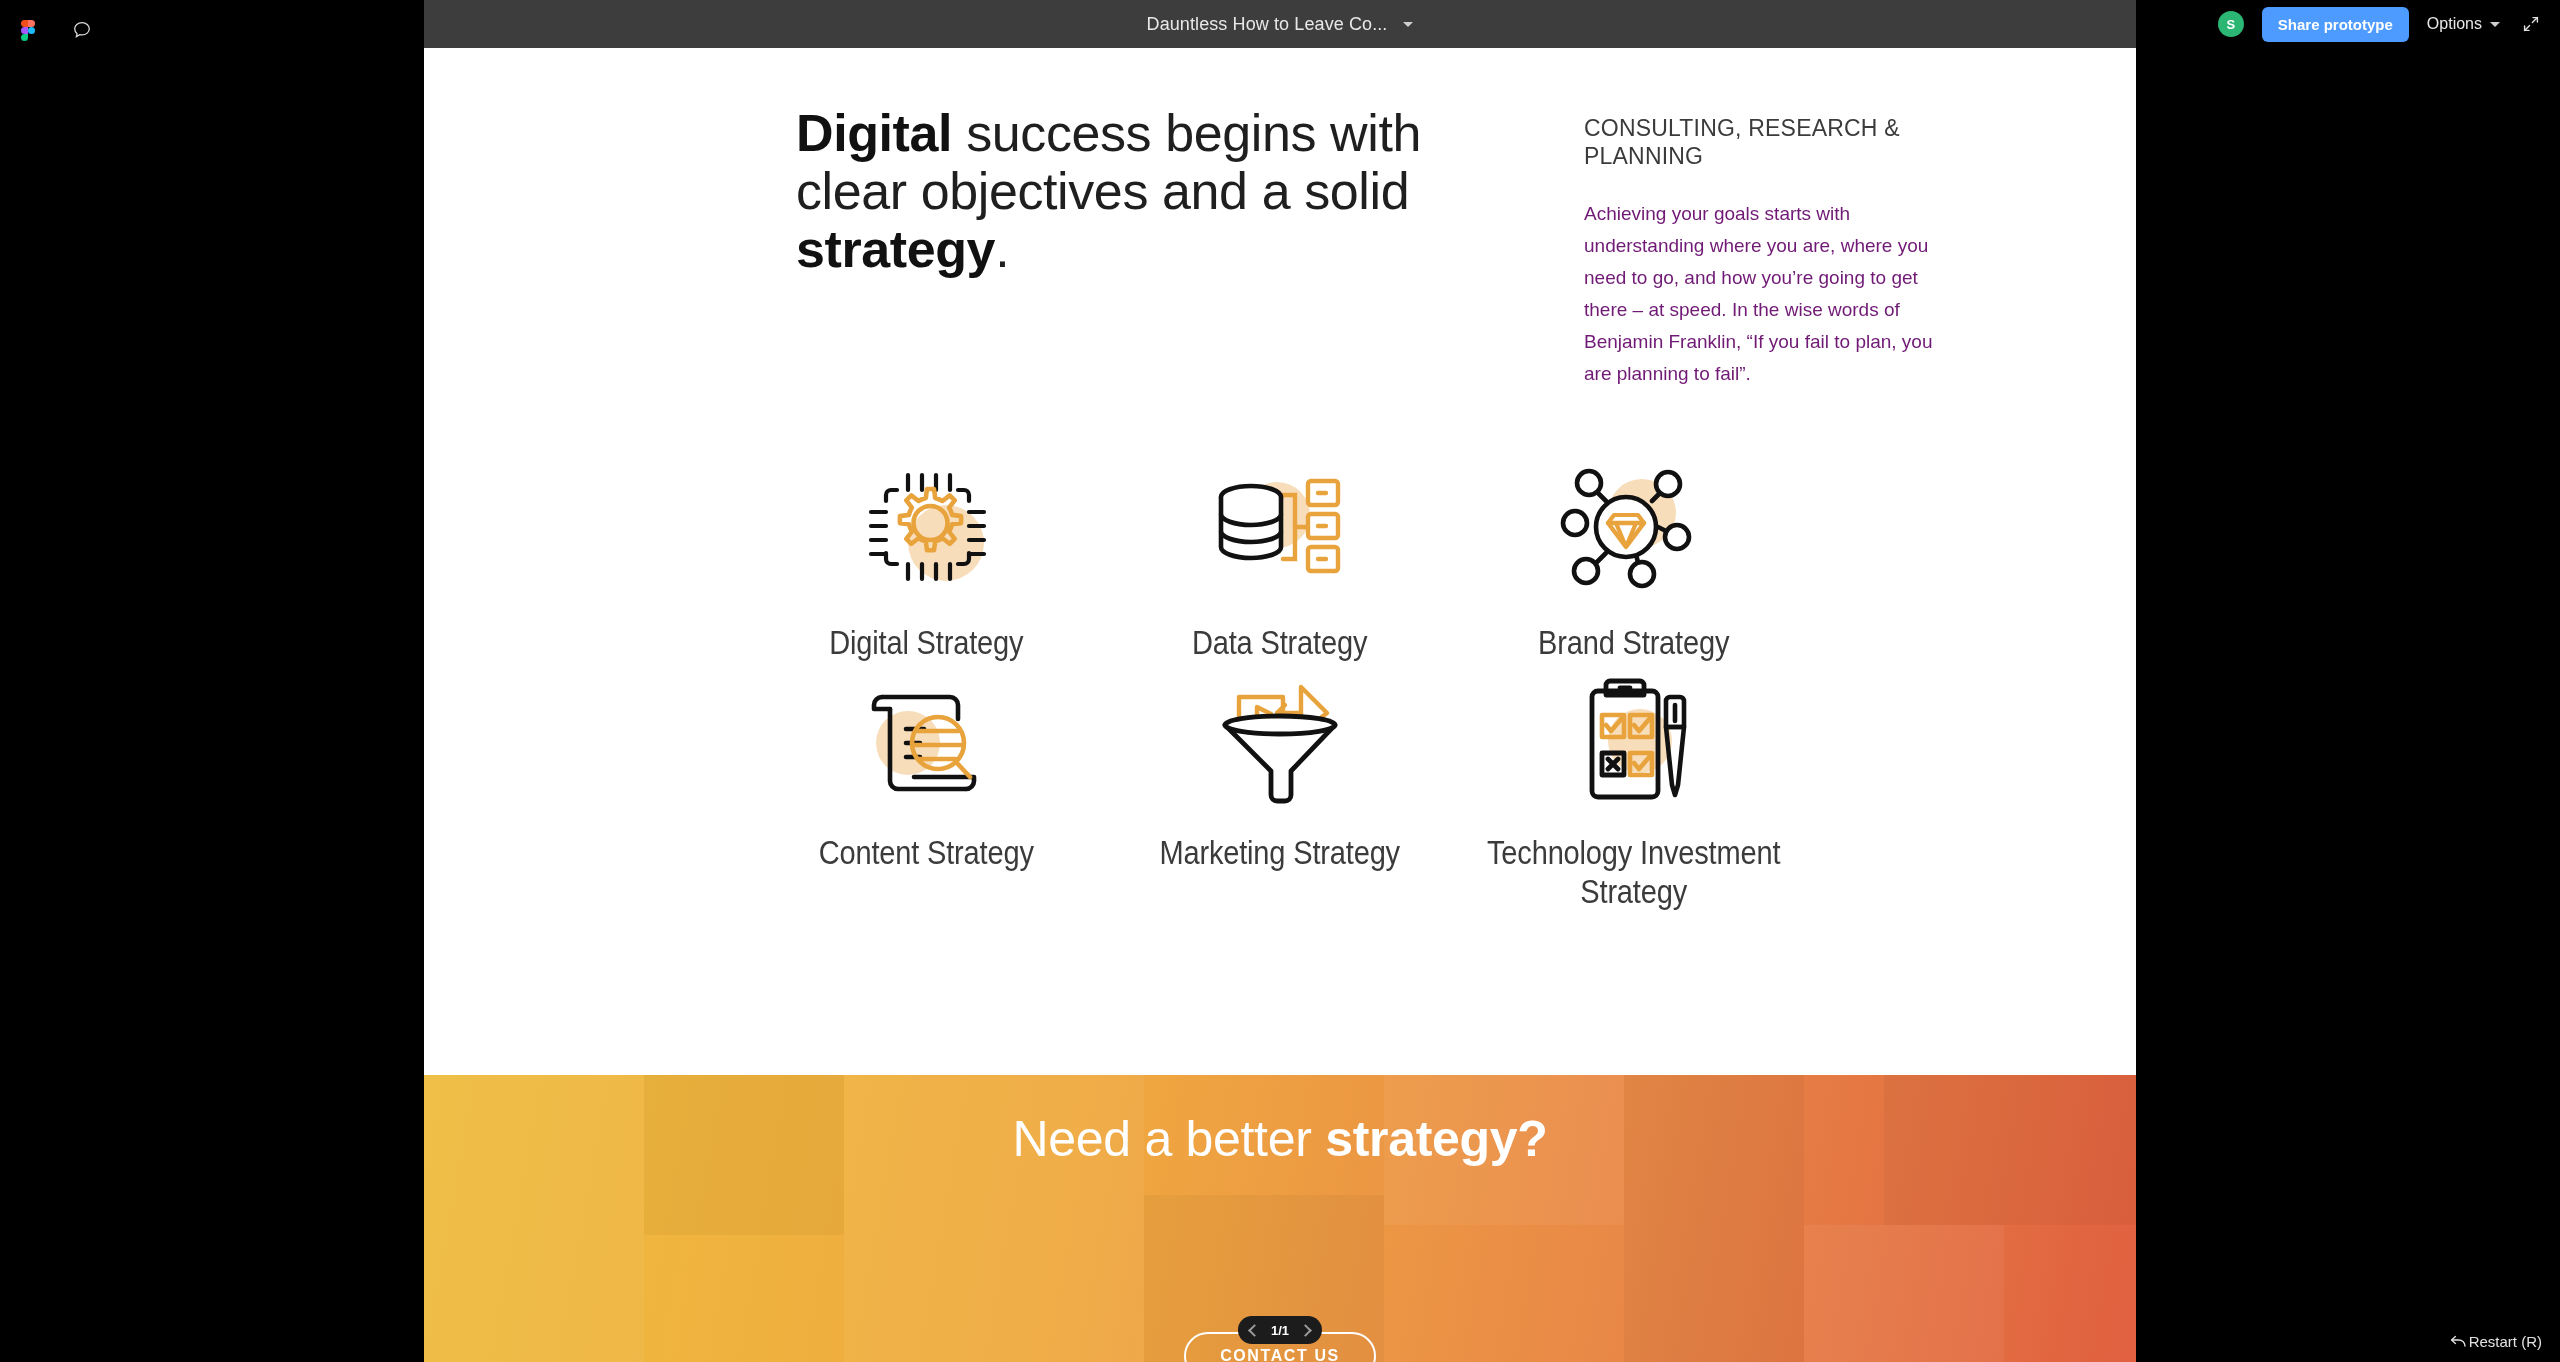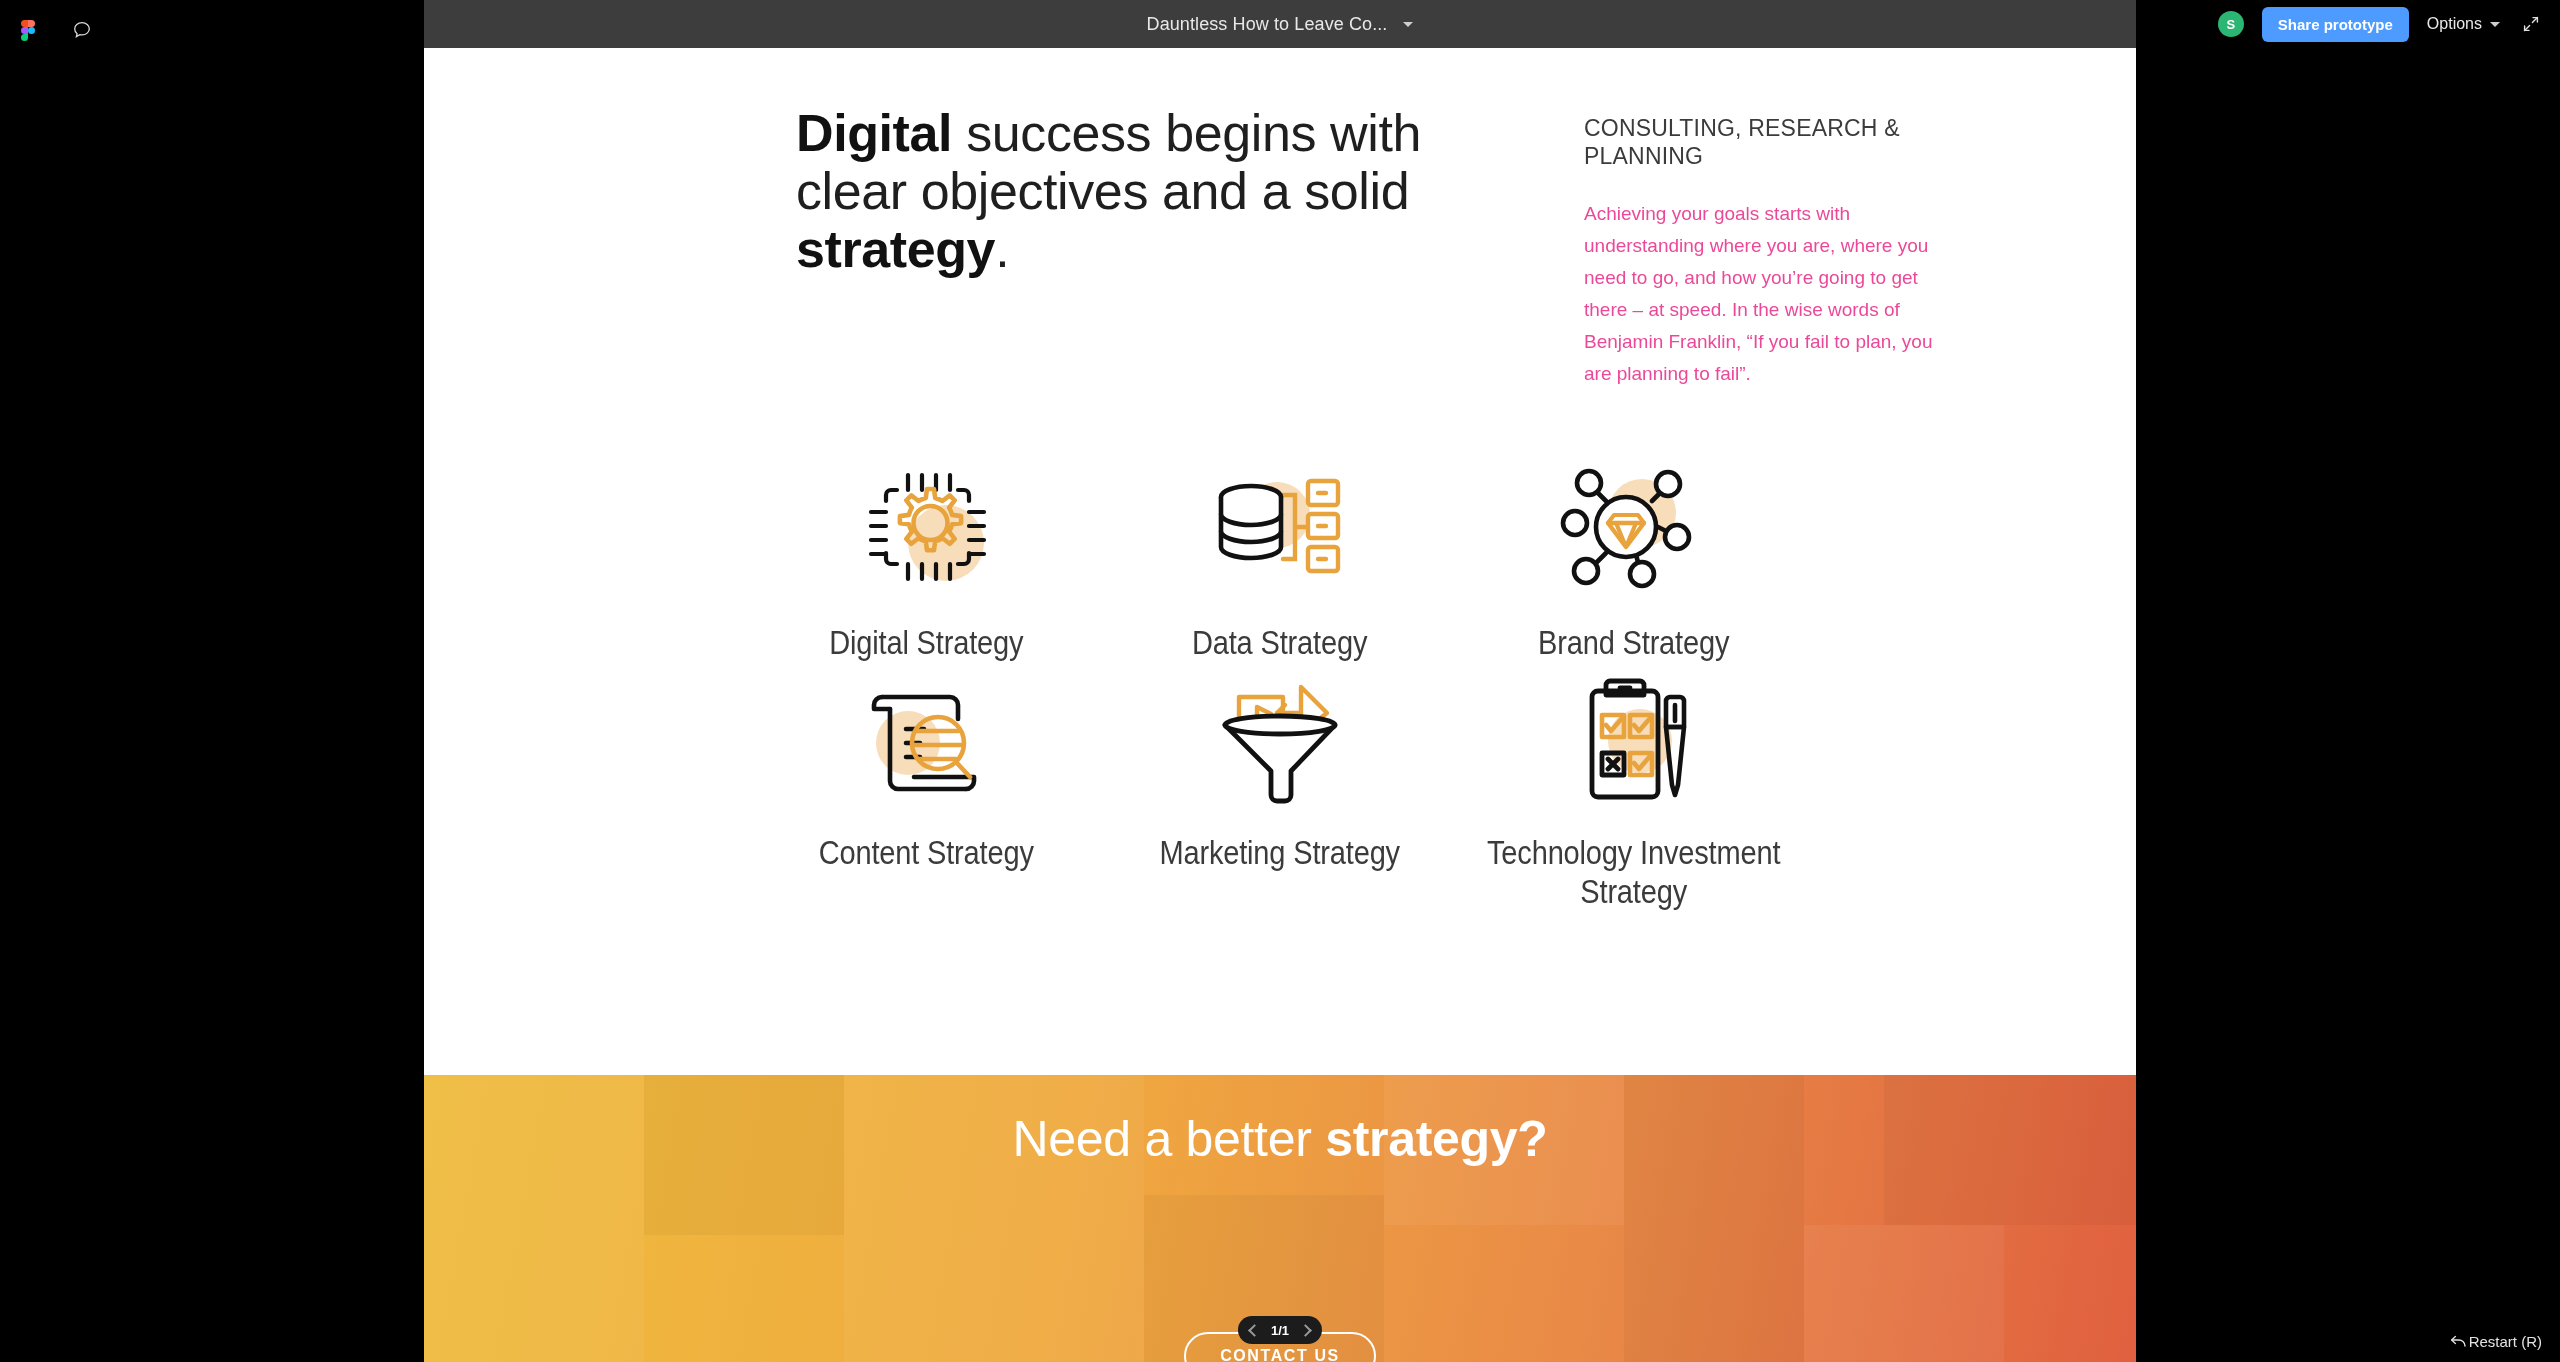--- a/index.html
+++ b/index.html
@@ -53,21 +53,21 @@
     width: 640px; margin-left: 372px;
     font-size: 52px; font-weight: 300; line-height: 1.12; color: #1f1f1f;
     letter-spacing: -0.4px;
   }
   #headline b { font-weight: 700; color: #111; }
   #intro { width: 355px; margin-left: 148px; padding-top: 10px; }
   #eyebrow {
     font-size: 23px; font-weight: 400; color: #3b3b3b; line-height: 1.22;
     letter-spacing: .2px; margin-bottom: 28px;
   }
-  #body-copy { font-size: 19px; line-height: 1.68; color: #ec4899; font-weight: 300; }
+  #body-copy { font-size: 19px; line-height: 1.68; color: #701a75; font-weight: 300; }
 
   
   #grid {
     margin: 62px auto 0 auto; width: 1060px;
     display: grid; grid-template-columns: repeat(3, 1fr); 
   }
   .cell { display: flex; flex-direction: column; align-items: center; }
   .cell .art { width: 210px; height: 150px; display: flex; align-items: center; justify-content: center; }
   .cell .cap {
     margin-top: 22px; font-size: 33px; font-weight: 300; color: #3b3b3b;

